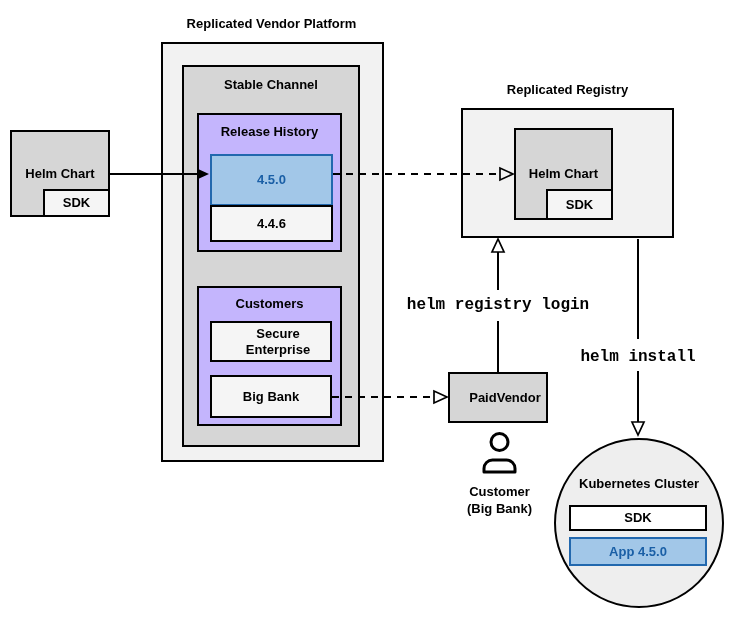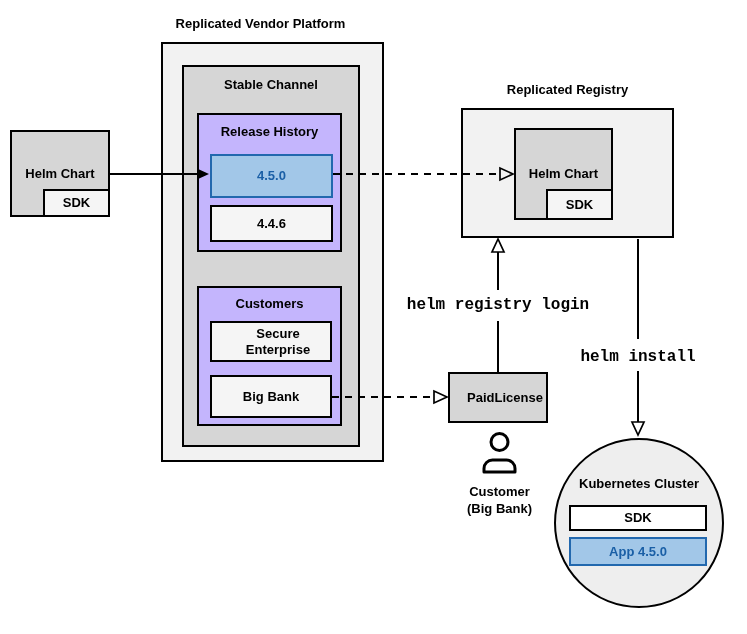--- a/index.html
+++ b/index.html
@@ -36,38 +36,38 @@
   }
   .overlay{
     position:absolute;left:0;top:0;pointer-events:none;
   }
 </style>
 </head>
 <body>
 
 <div class="canvas">
 
-  <div class="ext-title" style="left:149px;top:16px;width:223px">Replicated Vendor Platform</div>
+  <div class="ext-title" style="left:160px;top:16px;width:223px">Replicated Vendor Platform</div>
   <div class="ext-title" style="left:461px;top:82px;width:213px">Replicated Registry</div>
 
   <div class="box fill-mid" style="left:10px;top:130px;width:100px;height:87px">
     <span>Helm Chart</span>
     <div class="box fill-light" style="right:-2px;bottom:-2px;width:67px;height:28px">
       <span>SDK</span>
     </div>
   </div>
 
   <div class="box fill-outer" style="left:161px;top:42px;width:223px;height:420px">
 
     <div class="box fill-mid" style="left:19px;top:21px;width:178px;height:382px">
       <span class="panel-title" style="top:10px">Stable Channel</span>
 
       <div class="box fill-dark" style="left:13px;top:46px;width:145px;height:139px">
         <span class="panel-title" style="top:9px">Release History</span>
-        <div class="box fill-blue" style="left:11px;top:39px;width:123px;height:44px">
+        <div class="box fill-blue" style="left:11px;top:39px;width:123px;height:52px">
           <span>4.5.0</span>
         </div>
         <div class="box fill-light" style="left:11px;top:90px;width:123px;height:37px">
           <span>4.4.6</span>
         </div>
       </div>
 
       <div class="box fill-dark" style="left:13px;top:219px;width:145px;height:140px">
         <span class="panel-title" style="top:8px">Customers</span>
         <div class="box fill-light two-line" style="left:11px;top:33px;width:122px;height:41px;flex-direction:column">
@@ -85,21 +85,21 @@
     <div class="box fill-mid" style="left:51px;top:18px;width:99px;height:92px">
       <span>Helm Chart</span>
       <div class="box fill-light" style="right:-2px;bottom:-2px;width:67px;height:31px">
         <span>SDK</span>
       </div>
     </div>
   </div>
 
   <div class="box fill-mid two-line" style="left:448px;top:372px;width:100px;height:51px;">
     <span>Paid</span>
-    <span>License</span>
+    <span>Vendor</span>
   </div>
 
   <div class="ext-title" style="left:444px;top:483px;width:111px;line-height:17px">
     <div>Customer</div>
     <div>(Big Bank)</div>
   </div>
 
   <div class="mono-label" style="left:563px;top:348px;width:150px">helm install</div>
   <div class="mono-label" style="left:398px;top:296px;width:200px">helm registry login</div>
 

